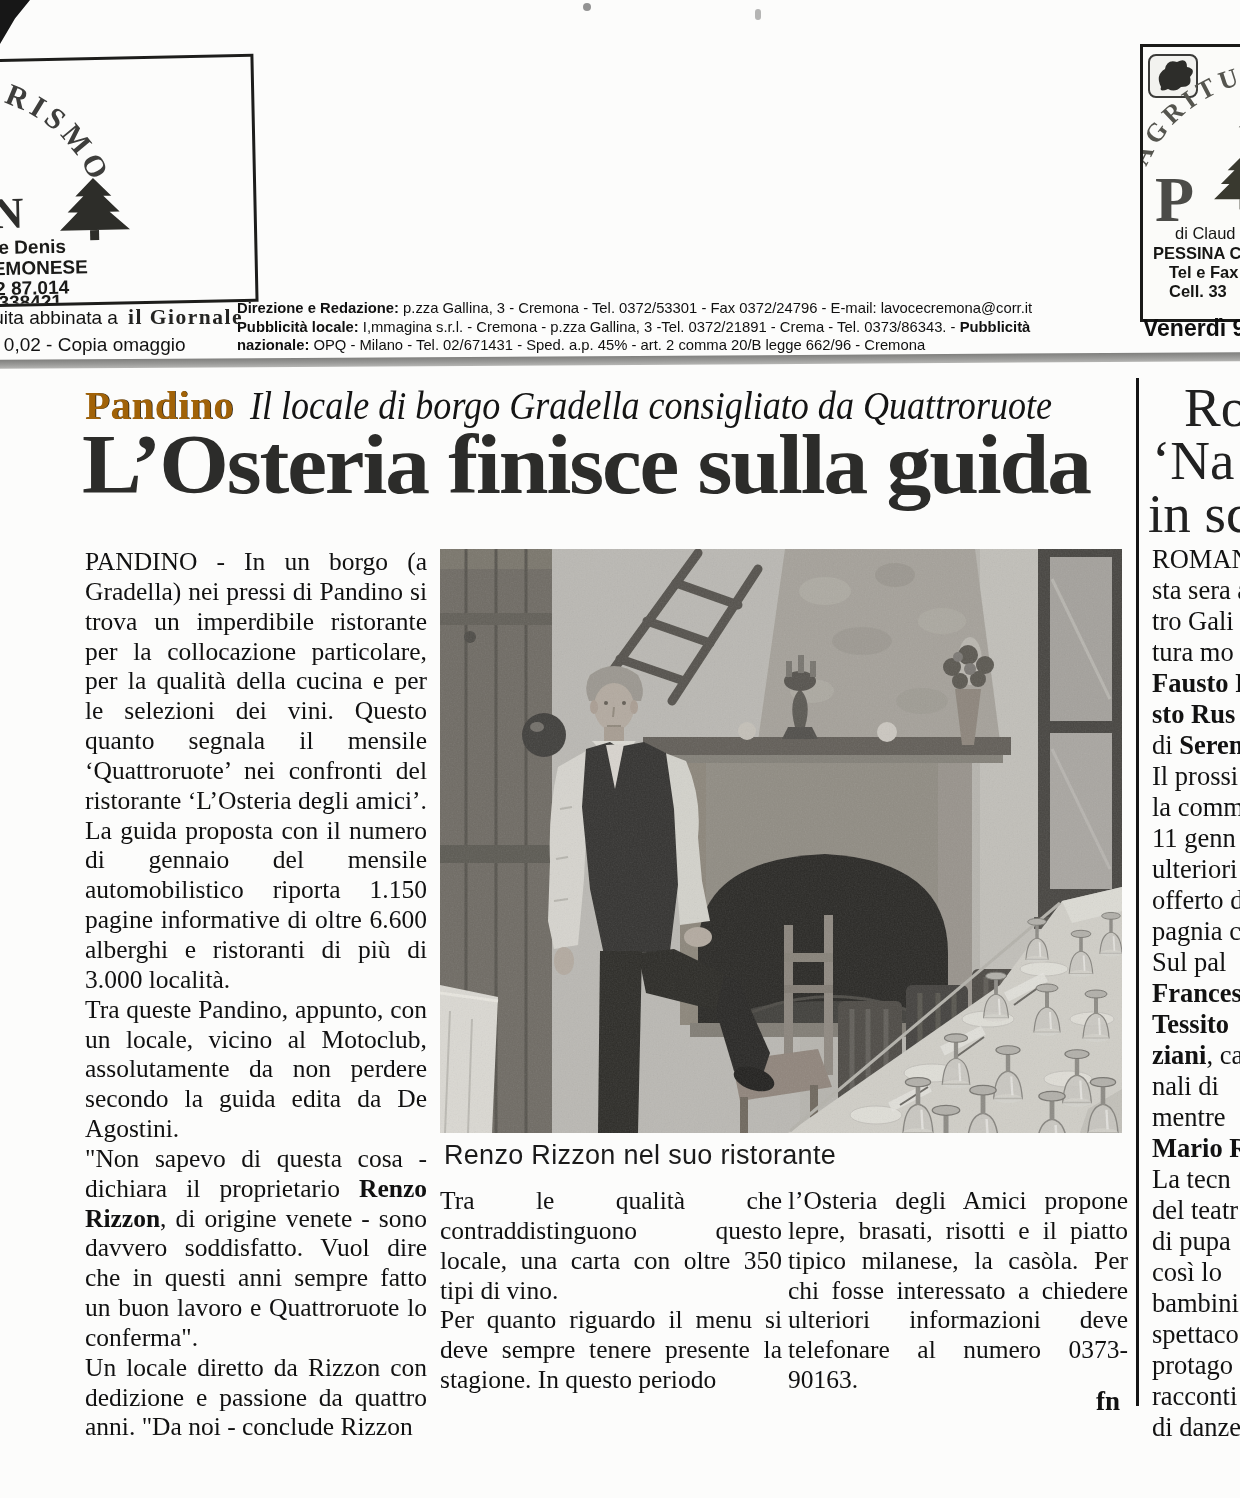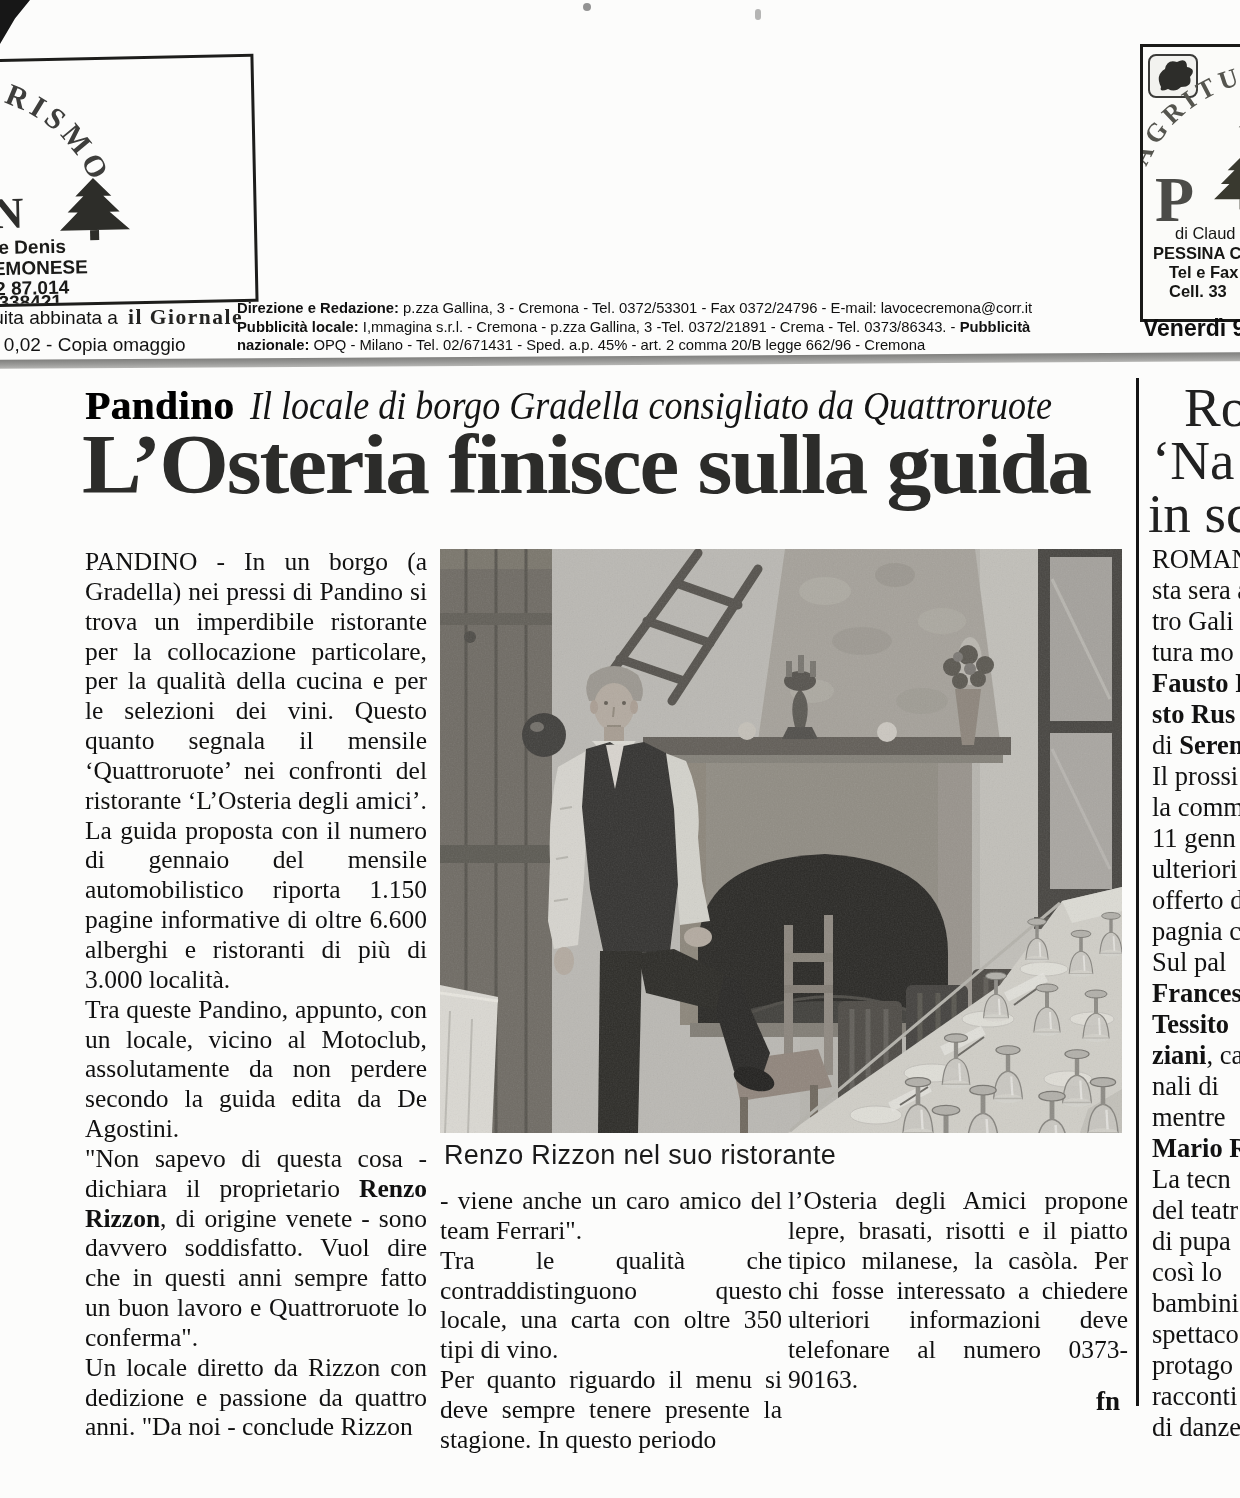--- a/index.html
+++ b/index.html
@@ -35,21 +35,21 @@
                letter-spacing:1.5px;margin-left:10px;color:#242422;}
   .dist2{margin-top:4px;}
 
   .issue-date{left:1143px;top:315px;font-family:"Liberation Sans",sans-serif;
               font-weight:bold;font-size:23px;color:#0e0e0e;white-space:nowrap;}
 
   .rule{left:-4px;top:356px;width:1250px;height:9px;
         background:linear-gradient(180deg,#7f7f7d,#9a9a98 55%,#b5b5b3);transform:rotate(-0.35deg);}
 
   .kicker{left:85px;top:381px;white-space:nowrap;}
-  .kicker-label{font-weight:bold;font-size:41px;color:#000000;letter-spacing:.5px;
+  .kicker-label{font-weight:bold;font-size:41px;color:#a16207;letter-spacing:.5px;
                 text-shadow:.7px 0 0 #1c1c1a;}
   .kicker-text{display:inline-block;font-style:italic;font-size:41px;color:#141414;
                transform:scaleX(.88);transform-origin:left bottom;margin-left:16px;}
 
   .headline{left:80px;top:421px;}
 
   .vdivider{left:1136px;top:378px;width:2.5px;height:1028px;background:#141414;}
 
   .col{width:342px;font-size:25.5px;line-height:29.85px;color:#111;text-align:justify;}
   .col .para{text-align:justify;}
@@ -367,21 +367,20 @@
       </g>
 
       <rect width="682" height="584" fill="#b0aeab" opacity=".07"></rect>
       <rect width="682" height="584" filter="url(#grain)" opacity=".3"></rect>
     </svg>
   </div>
 
   <div class="abs caption">Renzo Rizzon nel suo ristorante</div>
 
   <div class="abs col col2">
-      <div class="para"><span>- viene anche un caro amico del team Ferrari".</span></div>
       <div class="para"><span>Tra le qualità che contraddistinguono questo locale, una carta con oltre 350 tipi di vino.</span></div>
       <div class="para"><span>Per quanto riguardo il menu si deve sempre tenere presente la stagione. In questo periodo</span></div>
     </div>
 
   <div class="abs col col3">
       <div class="para"><span>l’Osteria degli Amici propone lepre, brasati, risotti e il piatto tipico milanese, la casòla. Per chi fosse interessato a chiedere ulteriori informazioni deve telefonare al numero 0373-90163.</span></div>
     </div>
 
   <div class="abs byline">fn</div>
 

